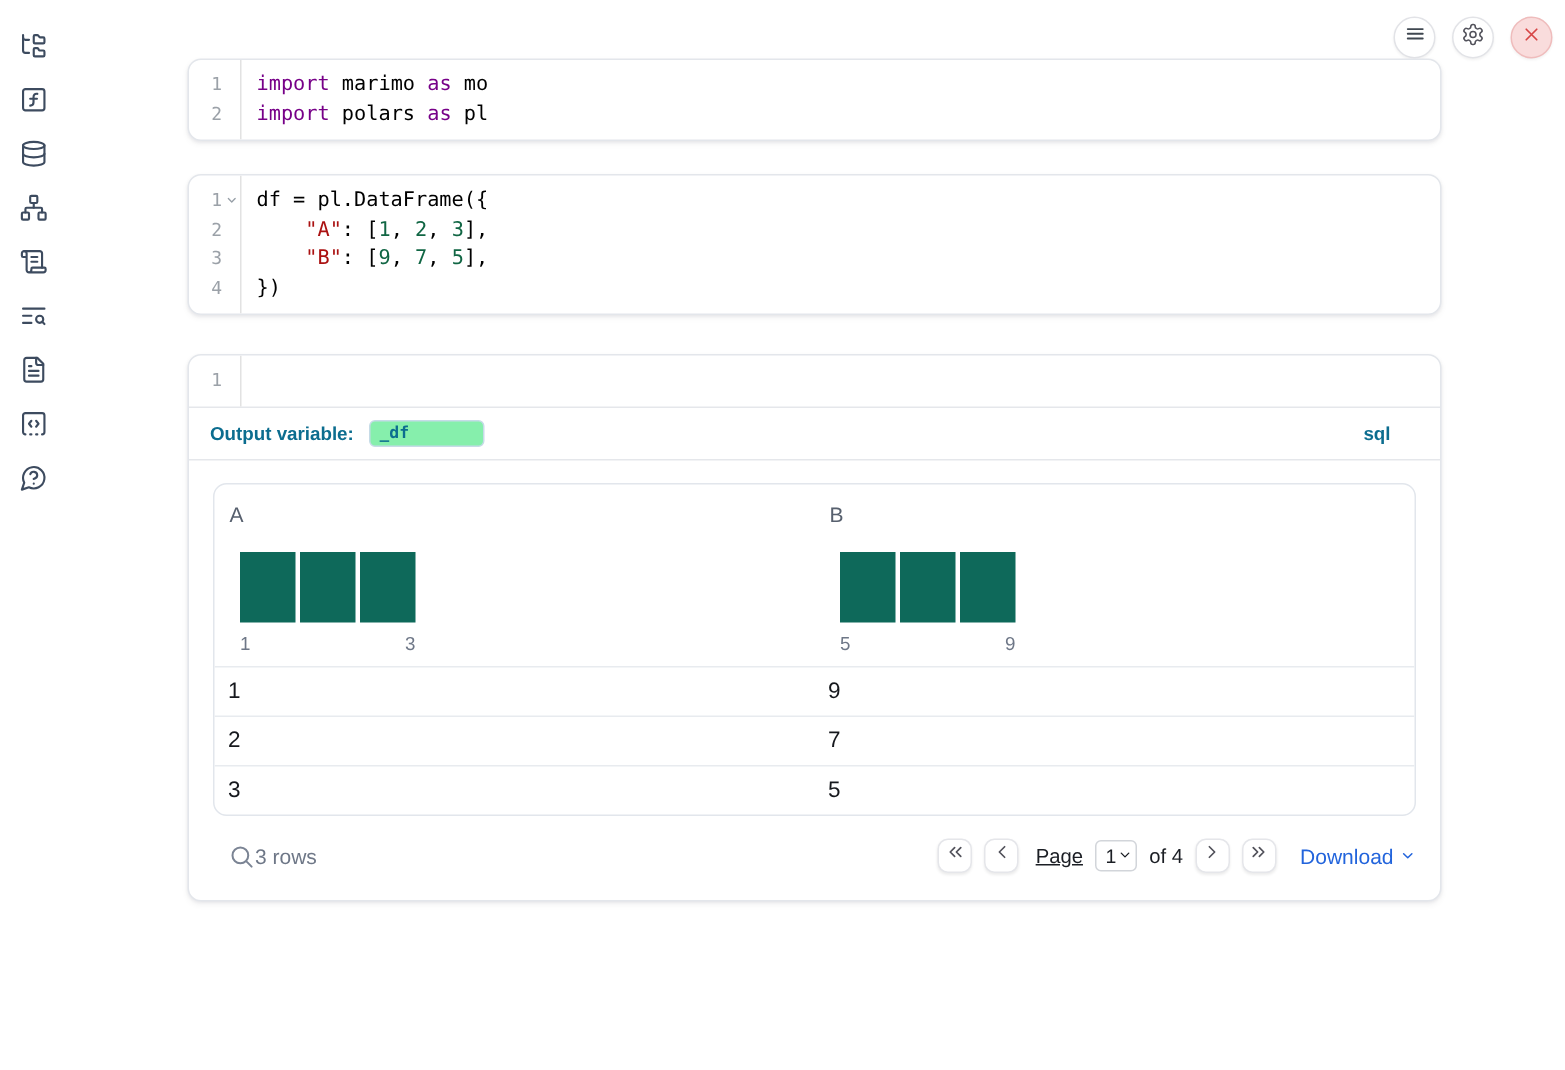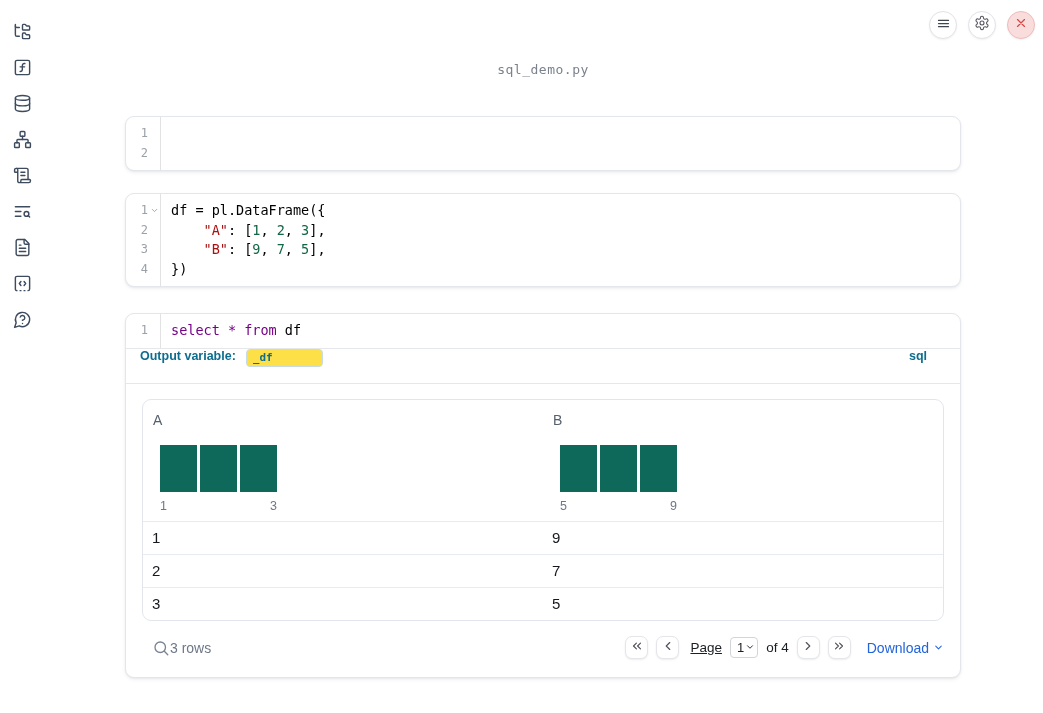--- a/index.html
+++ b/index.html
@@ -40,26 +40,26 @@
   .fold { width: 12px; height: 19.5px; display: flex; align-items: center; justify-content: center; color: #98a0a8; }
   .fold svg { width: 9px; height: 9px; }
   .code-lines { padding: 7px 0 7px 10px; }
   .code-line { height: 19.5px; white-space: pre; color: #000; }
   .tok-kw { color: #770088; }
   .tok-str { color: #aa1111; }
   .tok-num { color: #116644; }
   .tok-pl { color: #000000; }
 
   
-  .sql-meta { display: flex; align-items: flex-start; height: 36px; border-top: 1px solid #e5e7eb;
+  .sql-meta { display: flex; align-items: center; height: 36px; border-top: 1px solid #e5e7eb;
     border-bottom: 1px solid #e5e7eb; padding: 0 33px 0 14px; }
   .ov-label { font-size: 12.5px; font-weight: 700; color: #0c6d8f; }
   .ov-input { width: 77px; height: 18px; margin-left: 10px; border: 1px solid #c6dbe7;
     border-radius: 4px; font-family: "DejaVu Sans Mono", monospace; font-size: 11px;
-    font-weight: 600; color: #0c6d8f; padding: 0 6px; background: #fde047; outline: none; }
+    font-weight: 600; color: #0c6d8f; padding: 0 6px; background: #86efac; outline: none; }
   .sql-badge { margin-left: auto; font-size: 12.5px; font-weight: 700; color: #0c6d8f; }
 
   
   .output-section { padding: 15px 16px 12px; }
   .table-box { border: 1px solid #e2e6ec; border-radius: 9px; overflow: hidden; }
   .thead { display: grid; grid-template-columns: 1fr 1fr; }
   .thcol { padding: 12px 10px 8px; }
   .col-name { font-size: 14px; color: #57606e; }
   .hist { margin: 17px 0 0 7px; width: 117px; cursor: pointer; }
   .hist-bars { display: flex; gap: 3px; align-items: flex-end; height: 47px; }
@@ -181,35 +181,36 @@
         </svg></span>
   </div>
   <div class="btn-circle btn-close">
     <span><svg width="14" height="14" viewBox="0 0 24 24" fill="none" stroke="#d64545" stroke-width="2" stroke-linecap="round">
           <path d="M18 6 6 18M6 6l12 12"></path>
         </svg></span>
   </div>
 </div>
 
 <div class="main">
-  <div class="notebook-title">sql_demo.py</div>
 
   <div class="cell cell-imports">
     <div class="codearea">
       <div class="gutters">
           <div class="gut-line">
             <span class="lnum">1</span>
             <span class="fold"></span>
           </div>
           <div class="gut-line">
             <span class="lnum">2</span>
             <span class="fold"></span>
           </div>
         </div>
       <div class="code-lines">
+          <div class="code-line"><span class="tok-kw">import</span><span class="tok-pl"> marimo </span><span class="tok-kw">as</span><span class="tok-pl"> mo</span></div>
+          <div class="code-line"><span class="tok-kw">import</span><span class="tok-pl"> polars </span><span class="tok-kw">as</span><span class="tok-pl"> pl</span></div>
         </div>
     </div>
   </div>
 
   <div class="cell cell-dataframe">
     <div class="codearea">
       <div class="gutters">
           <div class="gut-line">
             <span class="lnum">1</span>
             <span class="fold">
@@ -240,23 +241,20 @@
     </div>
   </div>
 
   <div class="cell cell-sql">
     <div class="codearea">
       <div class="gutters">
           <div class="gut-line">
             <span class="lnum">1</span>
             <span class="fold"></span>
           </div>
-        </div>
-      <div class="code-lines">
-          <div class="code-line"><span class="tok-kw">select</span><span class="tok-kw"> * </span><span class="tok-kw">from</span><span class="tok-pl"> df</span></div>
         </div>
     </div>
     <div class="sql-meta">
       <span class="ov-label">Output variable:</span>
       <input class="ov-input" type="text" value="_df" style="">
       <span class="sql-badge">sql</span>
     </div>
 
     <div class="output-section">
       <div class="table-box">

